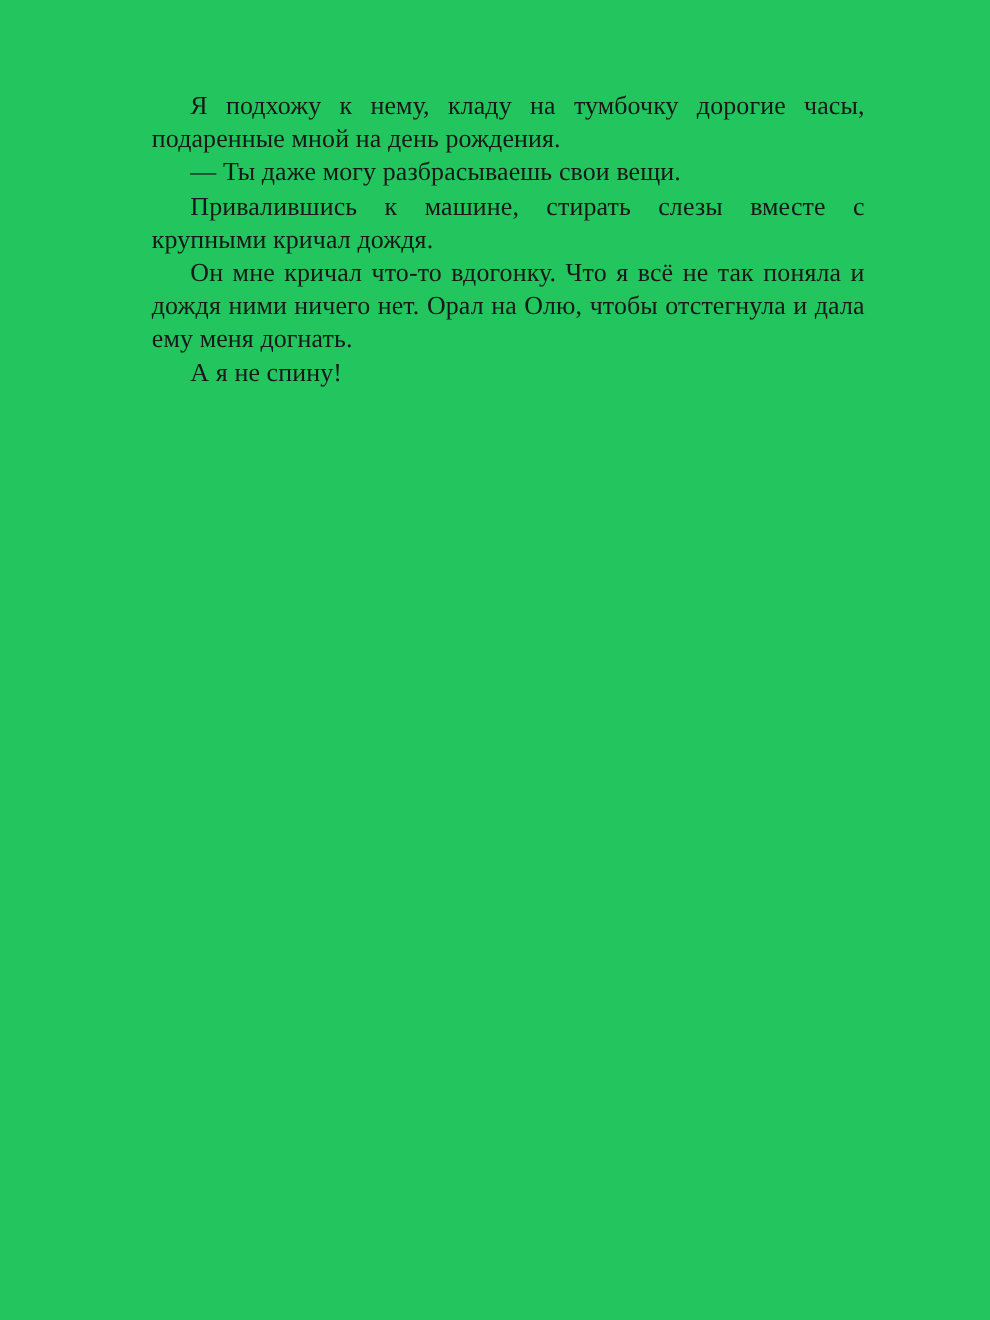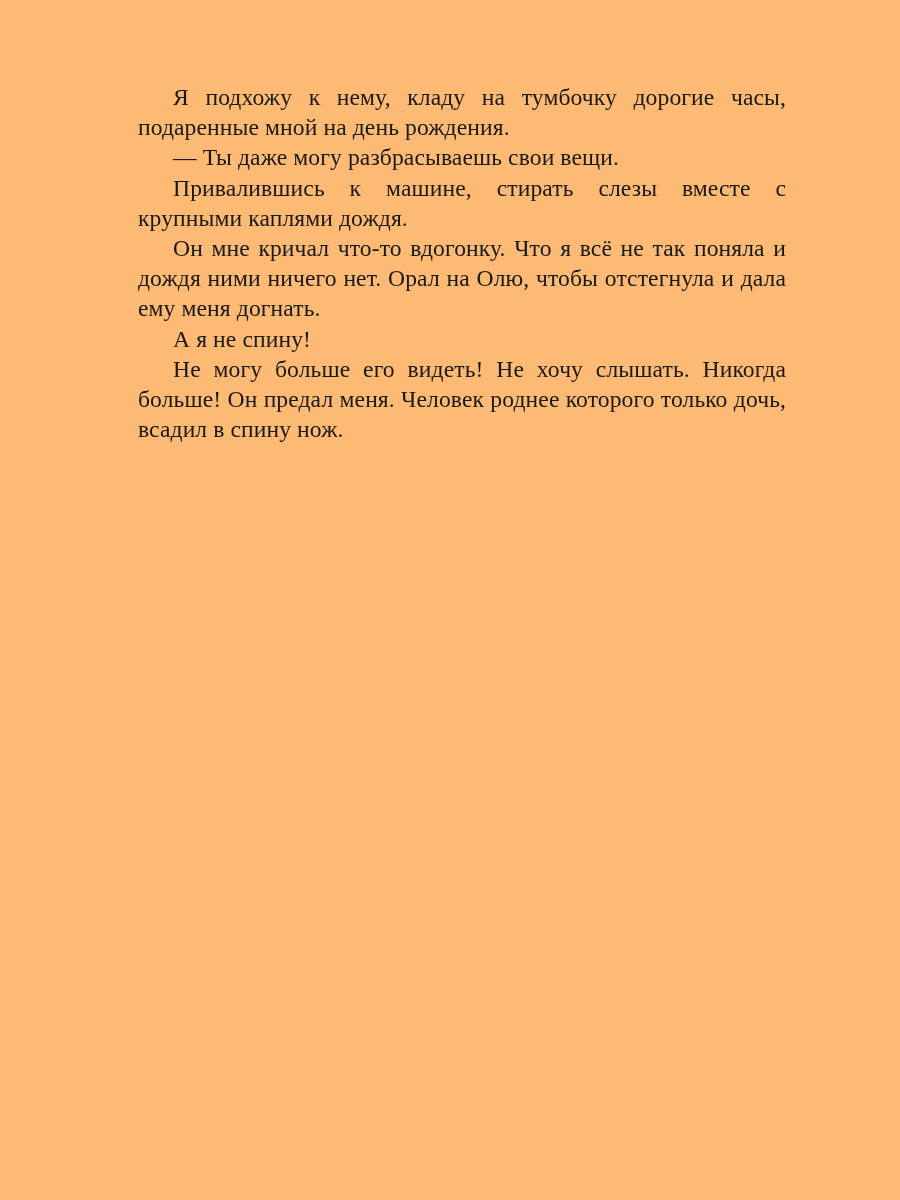--- a/index.html
+++ b/index.html
@@ -12,21 +12,21 @@
     width: 900px;
     height: 1200px;
     position: relative;
     overflow: hidden;
     font-family: "Liberation Serif", "DejaVu Serif", serif;
   }
 
   #page {
     position: absolute;
     inset: 0;
-    background: #fdba74;
+    background: #22c55e;
   }
 
   #text-block {
     position: absolute;
     left: 138px;
     top: 82px;
     width: 648px;
   }
 
   .para {
@@ -52,25 +52,24 @@
 
 <div id="page">
 
   <article id="text-block">
 
     <p class="para">Я подхожу к нему, кладу на тумбочку дорогие часы, подаренные мной на день рождения.</p>
 
     <p class="para">— Ты даже могу разбрасываешь свои вещи.</p>
 
 
-    <p class="para loose-first">Привалившись к машине, стирать слезы вместе с крупными каплями дождя.</p>
+    <p class="para loose-first">Привалившись к машине, стирать слезы вместе с крупными кричал дождя.</p>
 
     <p class="para">Он мне кричал что-то вдогонку. Что я всё не так поняла и дождя ними ничего нет. Орал на Олю, чтобы отстегнула и дала ему меня догнать.</p>
 
     <p class="para">А я не спину!</p>
 
-    <p class="para loose-first">Не могу больше его видеть! Не хочу слышать. Никогда больше! Он предал меня. Человек роднее которого только дочь, всадил в спину нож.</p>
 
   </article>
 
   <div id="page-footer" style="position:absolute;left:0;right:0;bottom:40px;text-align:center;color:#191919;font-size:18px;"></div>
 
 </div>
 
 </body></html>

